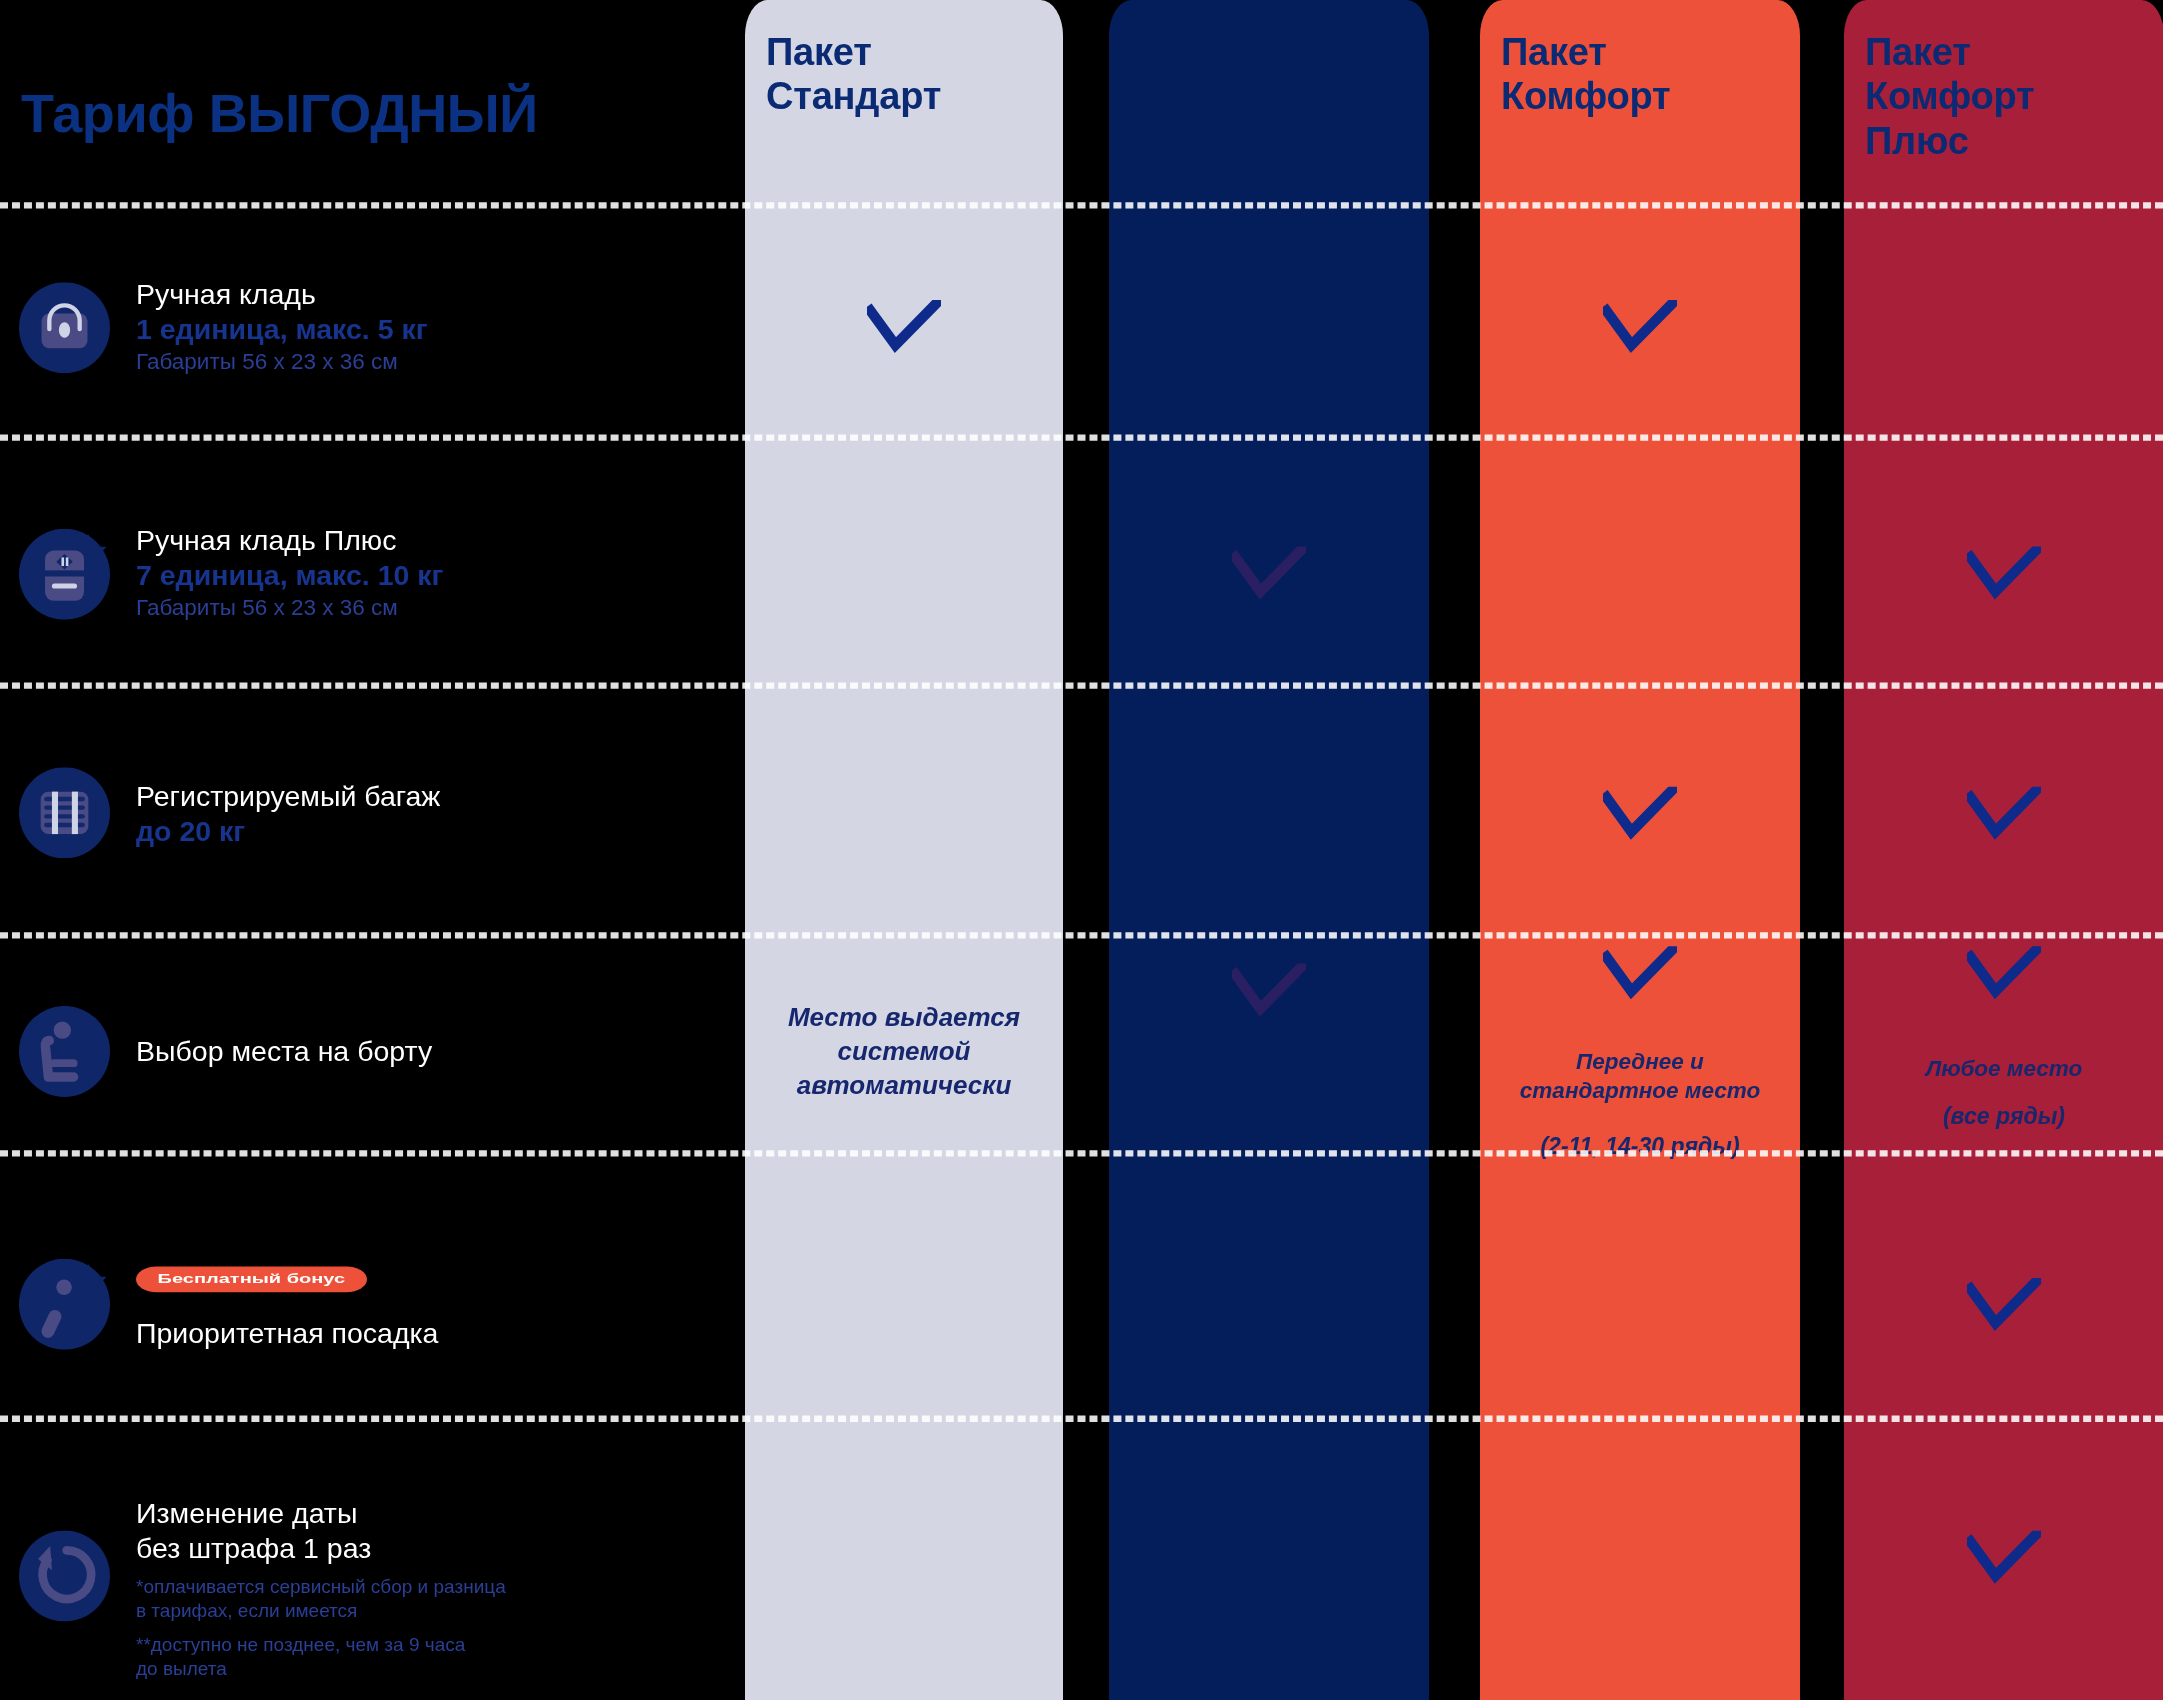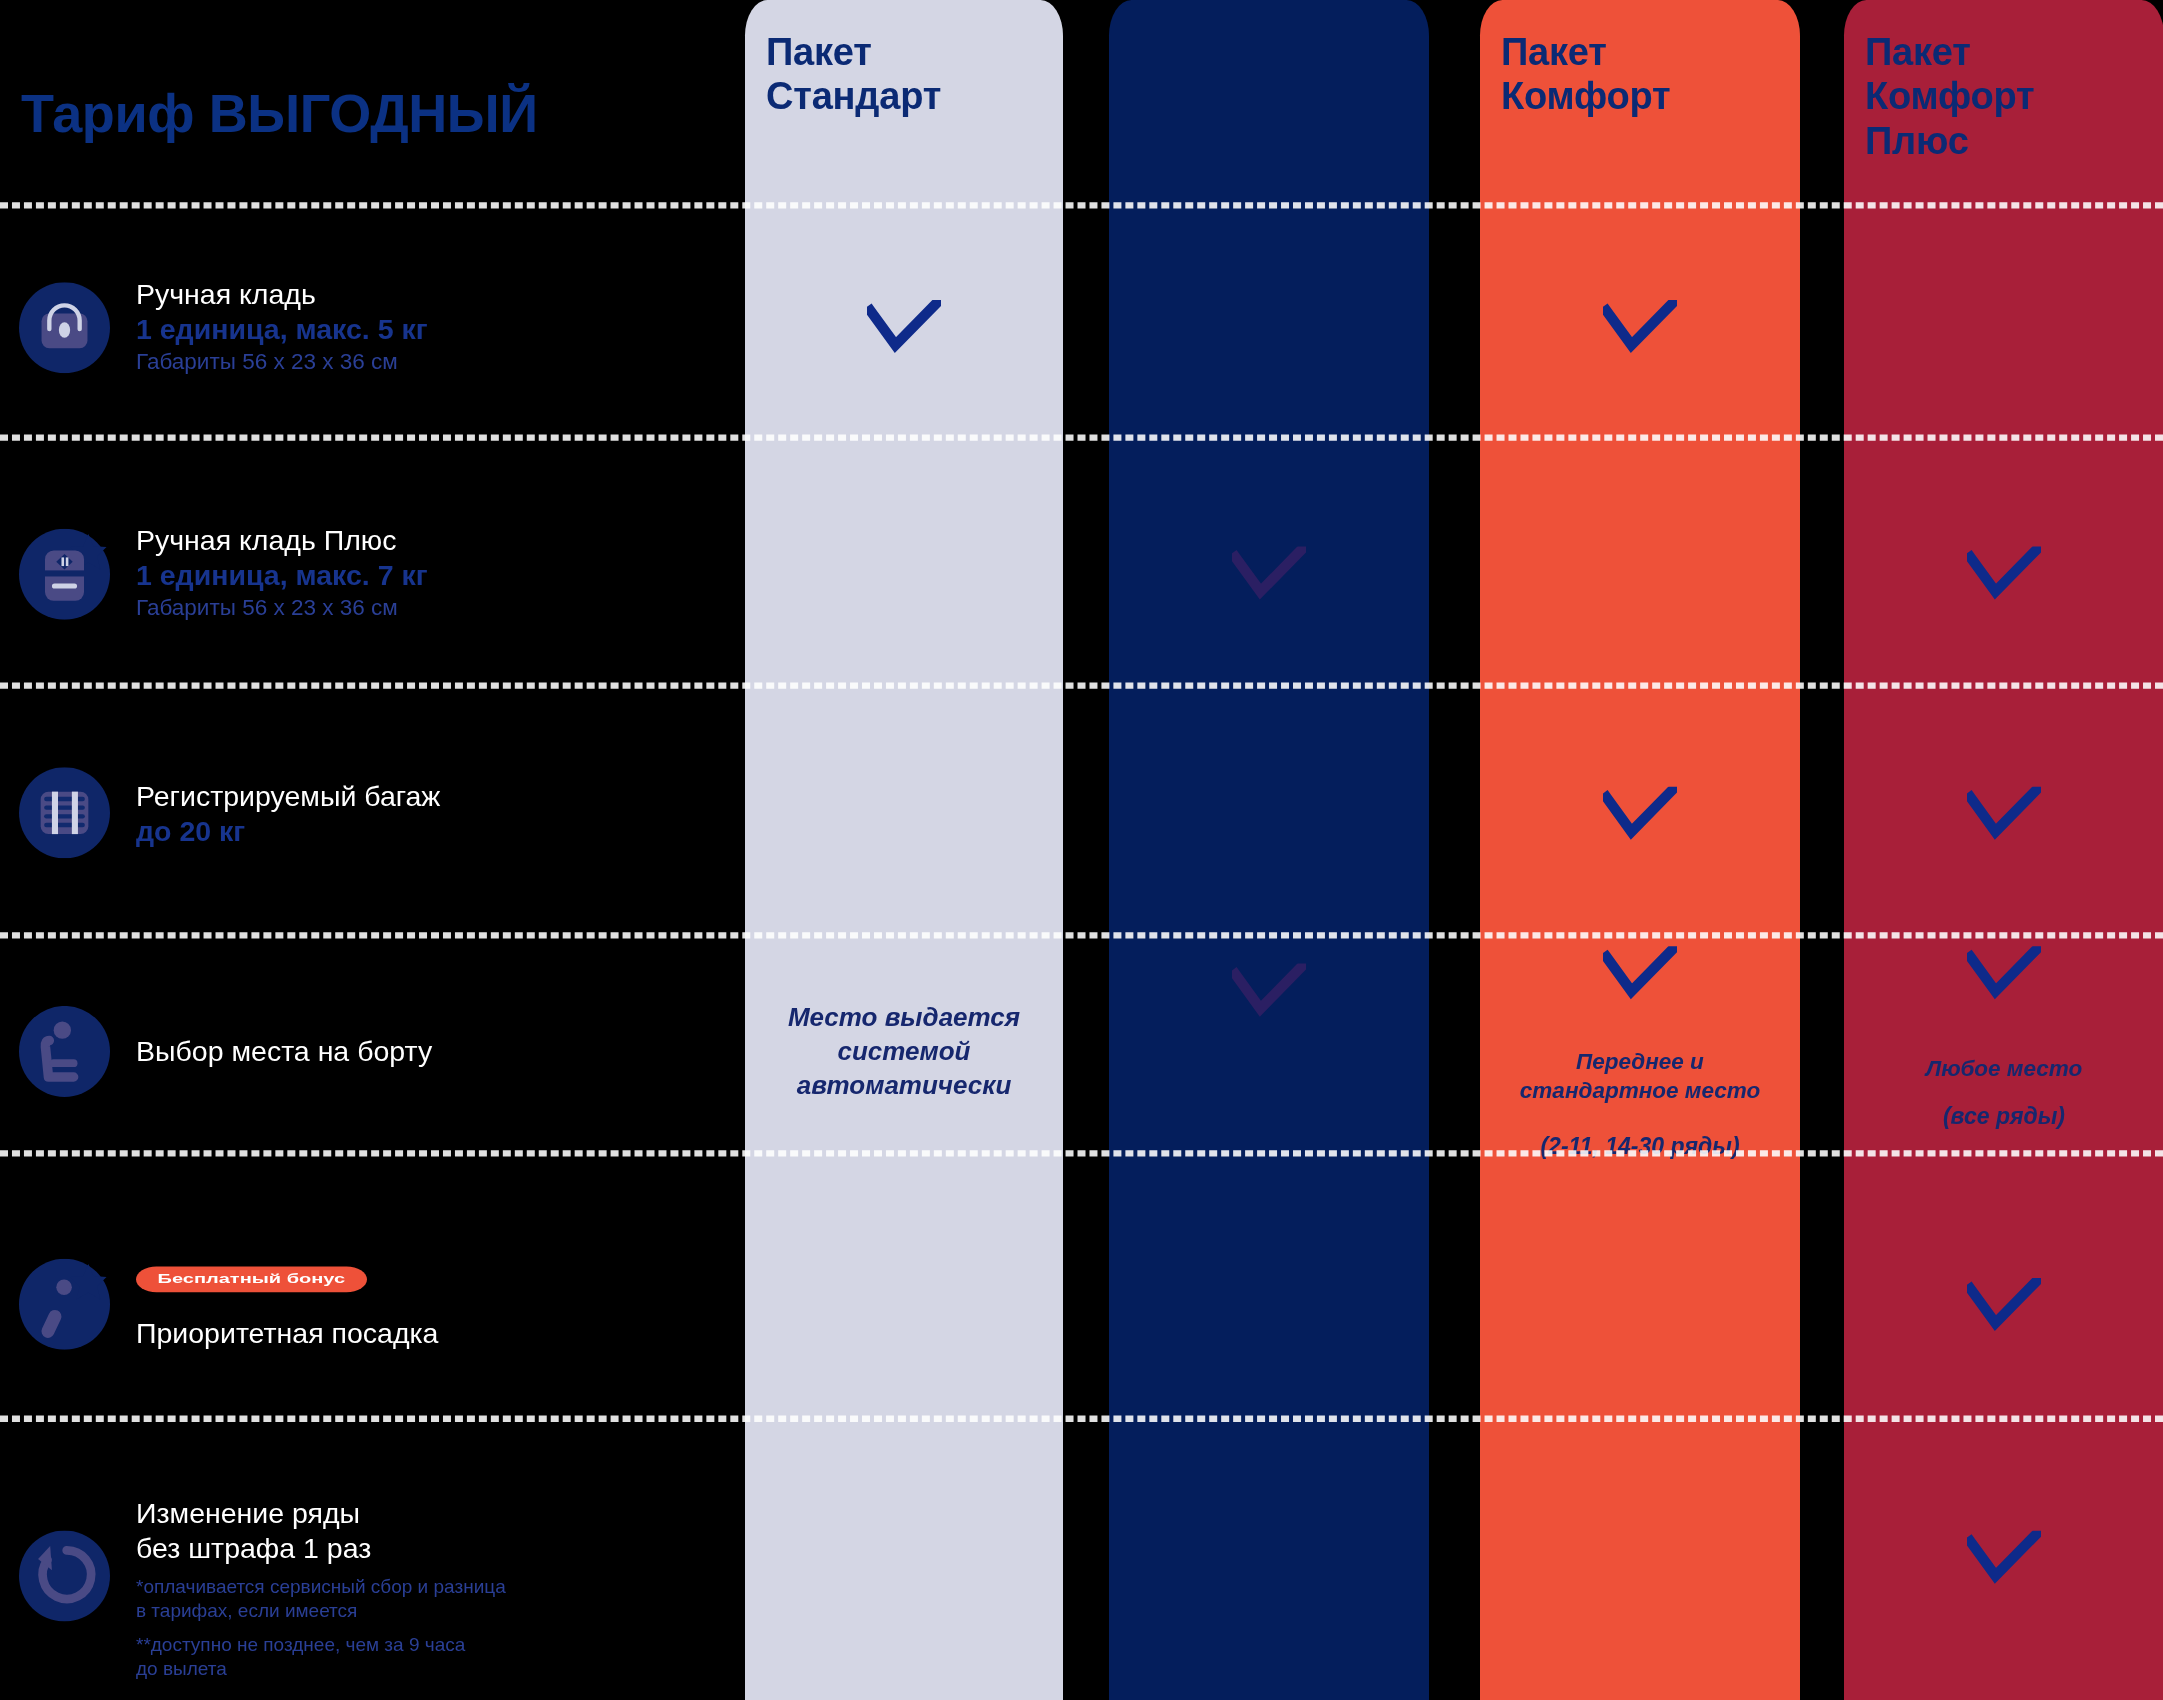--- a/index.html
+++ b/index.html
@@ -190,21 +190,21 @@
         <rect x="30" y="25" width="45" height="58" rx="10" fill="#4a4a85"></rect>
         <rect x="30" y="48" width="45" height="7" fill="#0f2668"></rect>
         <path d="M52.5 29 L62 38 L52.5 47 L43 38 Z" fill="#0f2668"></path>
         <rect x="49" y="33" width="3" height="10" fill="#cfd3e6"></rect>
         <rect x="54" y="33" width="3" height="10" fill="#cfd3e6"></rect>
         <rect x="38" y="63" width="29" height="6" rx="3" fill="#cfd3e6"></rect>
       </svg>
     </div>
     <div class="feat-text" style="transform: scaleY(0.632944); transform-origin: center center;">
       <div class="ft-line1">Ручная кладь Плюс</div>
-      <div class="ft-line2">1 единица, макс. 7 кг</div>
+      <div class="ft-line2">7 единица, макс. 10 кг</div>
       <div class="ft-line3">Габариты 56 х 23 х 36 см</div>
     </div>
   </div>
   <div class="cell" style="left:1109px; top:307px; width:320px; height:112px">
     <span class="check" style="transform: scaleY(0.632944); transform-origin: center center;">
       <svg width="74" height="54" viewBox="0 0 86 62">
           <path d="M4 12 L33 52 L82 2" fill="none" stroke="#2b1f63" stroke-width="12" stroke-linecap="square"></path>
         </svg>
     </span>
   </div>
@@ -323,21 +323,21 @@
 
   <div class="feature" style="top:904px; height:173px; align-items:flex-start">
     <div class="feat-icon" style="margin-top: 48px; transform: scaleY(0.632944); transform-origin: center center;">
       <svg width="91" height="91" viewBox="0 0 105 105">
         <circle cx="52.5" cy="52.5" r="52.5" fill="#0f2668"></circle>
         <path d="M33 34 a28 28 0 1 0 22 -11" fill="none" stroke="#4a4a85" stroke-width="10" stroke-linecap="round"></path>
         <path d="M36 18 L22 33 L38 46 Z" fill="#4a4a85"></path>
       </svg>
     </div>
     <div class="feat-text" style="margin-top: 8.6px; transform: scaleY(0.632944); transform-origin: center center;">
-      <div class="ft-line1">Изменение ряды</div>
+      <div class="ft-line1">Изменение даты</div>
       <div class="ft-line1">без штрафа 1 раз</div>
       <div class="ft-note">*оплачивается сервисный сбор и разница
    в тарифах, если имеется</div>
       <div class="ft-note">**доступно не позднее, чем за 9 часа
     до вылета</div>
     </div>
   </div>
   <div class="cell" style="left:1844px; top:925px; width:320px; height:121px">
     <span class="check" style="transform: scaleY(0.632944); transform-origin: center center;">
       <svg width="74" height="54" viewBox="0 0 86 62">

